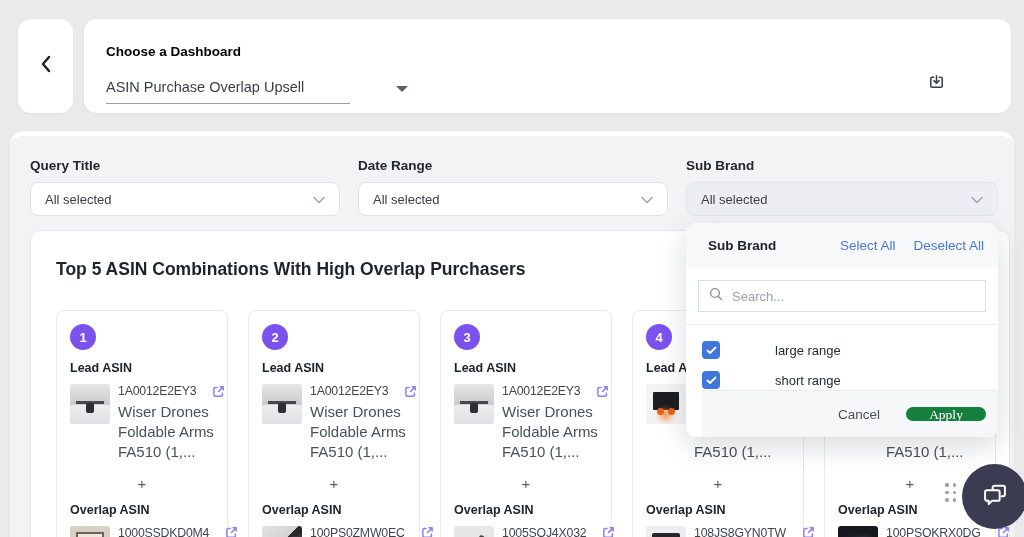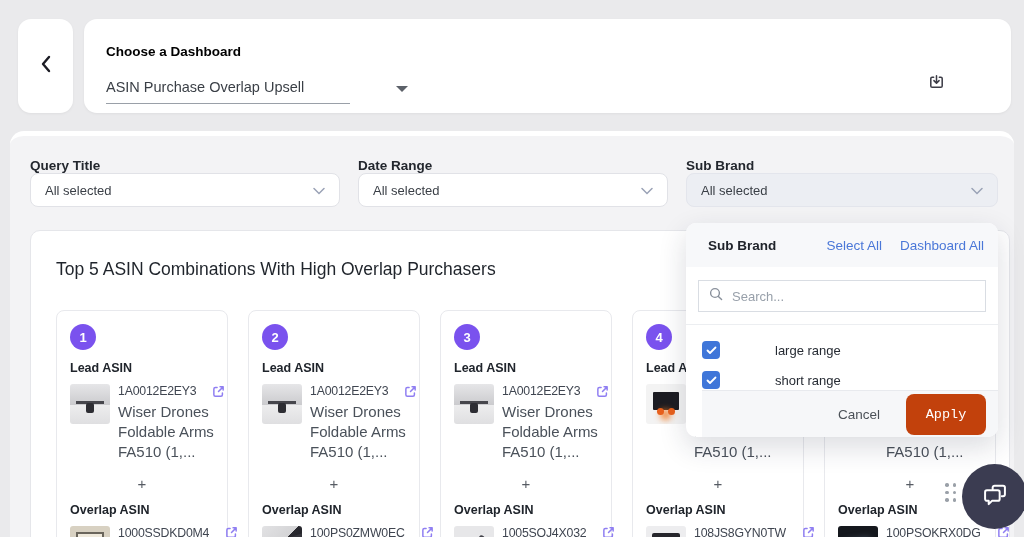--- a/index.html
+++ b/index.html
@@ -28,34 +28,34 @@
     display:flex; align-items:center; justify-content:center; cursor:pointer; }
 
   
   .content {
     position:absolute; left:10px; top:131px; right:10px; bottom:-10px;
     background:#f3f3f5; border-radius:14px 14px 0 0; border-top:5px solid #fff;
   }
 
   
   .filter { position:absolute; top:22px; width:310px; }
-  .filter .flabel { font-size:13.5px; font-weight:bold; color:#23272e; }
+  .filter .flabel { font-size:13.5px; font-weight:bold; color:#23272e; margin-bottom:9px; }
   .fselect {
     height:34px; background:#fff; border:1px solid #e1e2e7; border-radius:8px;
     display:flex; align-items:center; padding:0 14px; font-size:13px; color:#3a3f46; cursor:pointer;
   }
   .fselect .grow { flex:1; }
   .f-open .fselect { background:#eceef3; border-color:#e3e5ec; }
 
   
   .widget {
     position:absolute; left:20px; top:94px; width:980px; height:420px;
     background:#fff; border:1px solid #e5e6ea; border-radius:10px;
   }
-  .wtitle { position:absolute; left:25px; top:28px; font-size:17.5px; font-weight:normal; color:#1f242b; }
+  .wtitle { position:absolute; left:25px; top:28px; font-size:17.5px; font-weight:bold; color:#1f242b; }
   .cards { position:absolute; left:25px; top:79px; display:flex; gap:20px; }
   .asin-card {
     width:172px; height:320px; background:#fff; border:1px solid #e8e9ed; border-radius:8px;
     padding:13px; position:relative;
   }
   .rank {
     width:26px; height:26px; border-radius:50%; background:#7a52ee; color:#fff;
     font-size:13px; font-weight:bold; display:flex; align-items:center; justify-content:center;
   }
   .sec-label { font-size:12.5px; font-weight:bold; color:#20252c; margin-top:11px; }
@@ -120,22 +120,22 @@
   .dd-opt { display:flex; align-items:center; gap:13px; height:30px; cursor:pointer; }
   .cbx { width:18px; height:18px; border-radius:4px; background:#3f76d9; display:flex; align-items:center; justify-content:center; flex:none; }
   .dd-opt-label { font-size:13px; color:#262b33;padding-left:42px; }
   .dd-foot {
     position:absolute; left:16px; right:0; bottom:0; height:47px; background:#f6f7f9;
     border-top:1px solid #e8eaee; display:flex; align-items:center; justify-content:flex-end;
     padding:0 12px; gap:26px;
   }
   .btn-cancel { font-size:13.5px; color:#4b5158; cursor:pointer; }
   .btn-apply {
-    width:80px; height:41px; background:#c2410c; color:#fff; border:none; border-radius:8px;
-    font-size:13.5px; font-family:Liberation Mono, monospace; cursor:pointer;
+    width:80px; height:14px; background:#15803d; color:#fff; border:none; border-radius:8px;
+    font-size:13.5px; font-family:Liberation Serif, serif; cursor:pointer;
   }
 
   
   .drag-dots { position:absolute; left:945px; top:483px; width:12px; display:flex; flex-wrap:wrap; gap:4px; z-index:20; cursor:grab; }
   .drag-dots i { width:3.5px; height:3.5px; border-radius:50%; background:#9aa0a8; }
   .fab {
     position:absolute; left:962px; top:464px; width:65px; height:65px; border-radius:50%;
     background:#3b3c51; z-index:40; display:flex; align-items:center; justify-content:center; cursor:pointer;
   }
 </style>
@@ -394,21 +394,21 @@
       </div>
 
     </div>
   </div>
 </div>
 
 <div class="dd-panel">
   <div class="dd-head">
     <span class="dd-title">Sub Brand</span>
     <span class="dd-link">Select All</span>
-    <span class="dd-link">Dashboard All</span>
+    <span class="dd-link">Deselect All</span>
   </div>
   <div class="dd-search-wrap">
     <div class="dd-search">
       <span>
         <svg width="14" height="14" viewBox="0 0 14 14" fill="none" stroke="#8a919c" stroke-width="1.4" stroke-linecap="round">
             <circle cx="6" cy="6" r="4.4"></circle>
             <path d="M9.4 9.4 L12.6 12.6"></path>
           </svg>
       </span>
       <input type="text" placeholder="Search..." style="">

